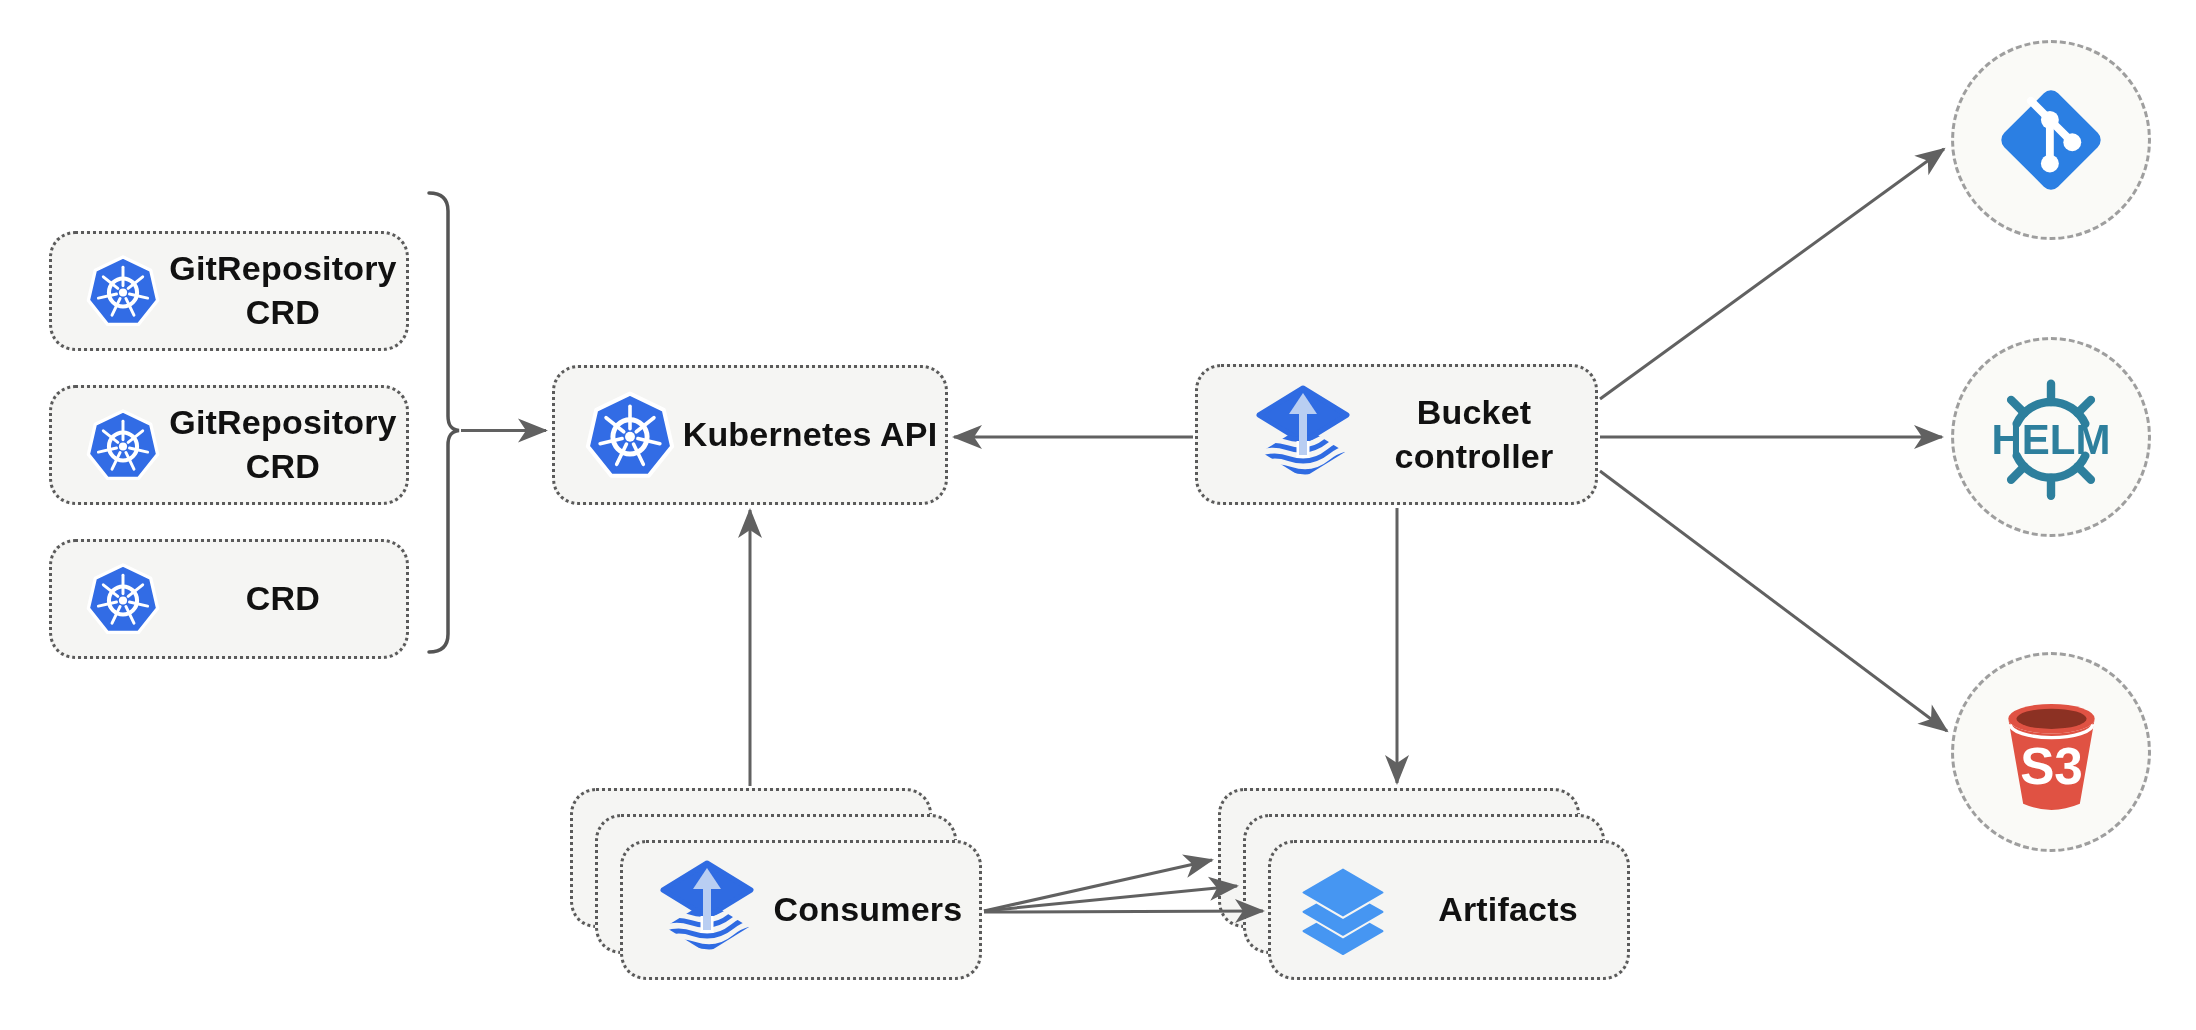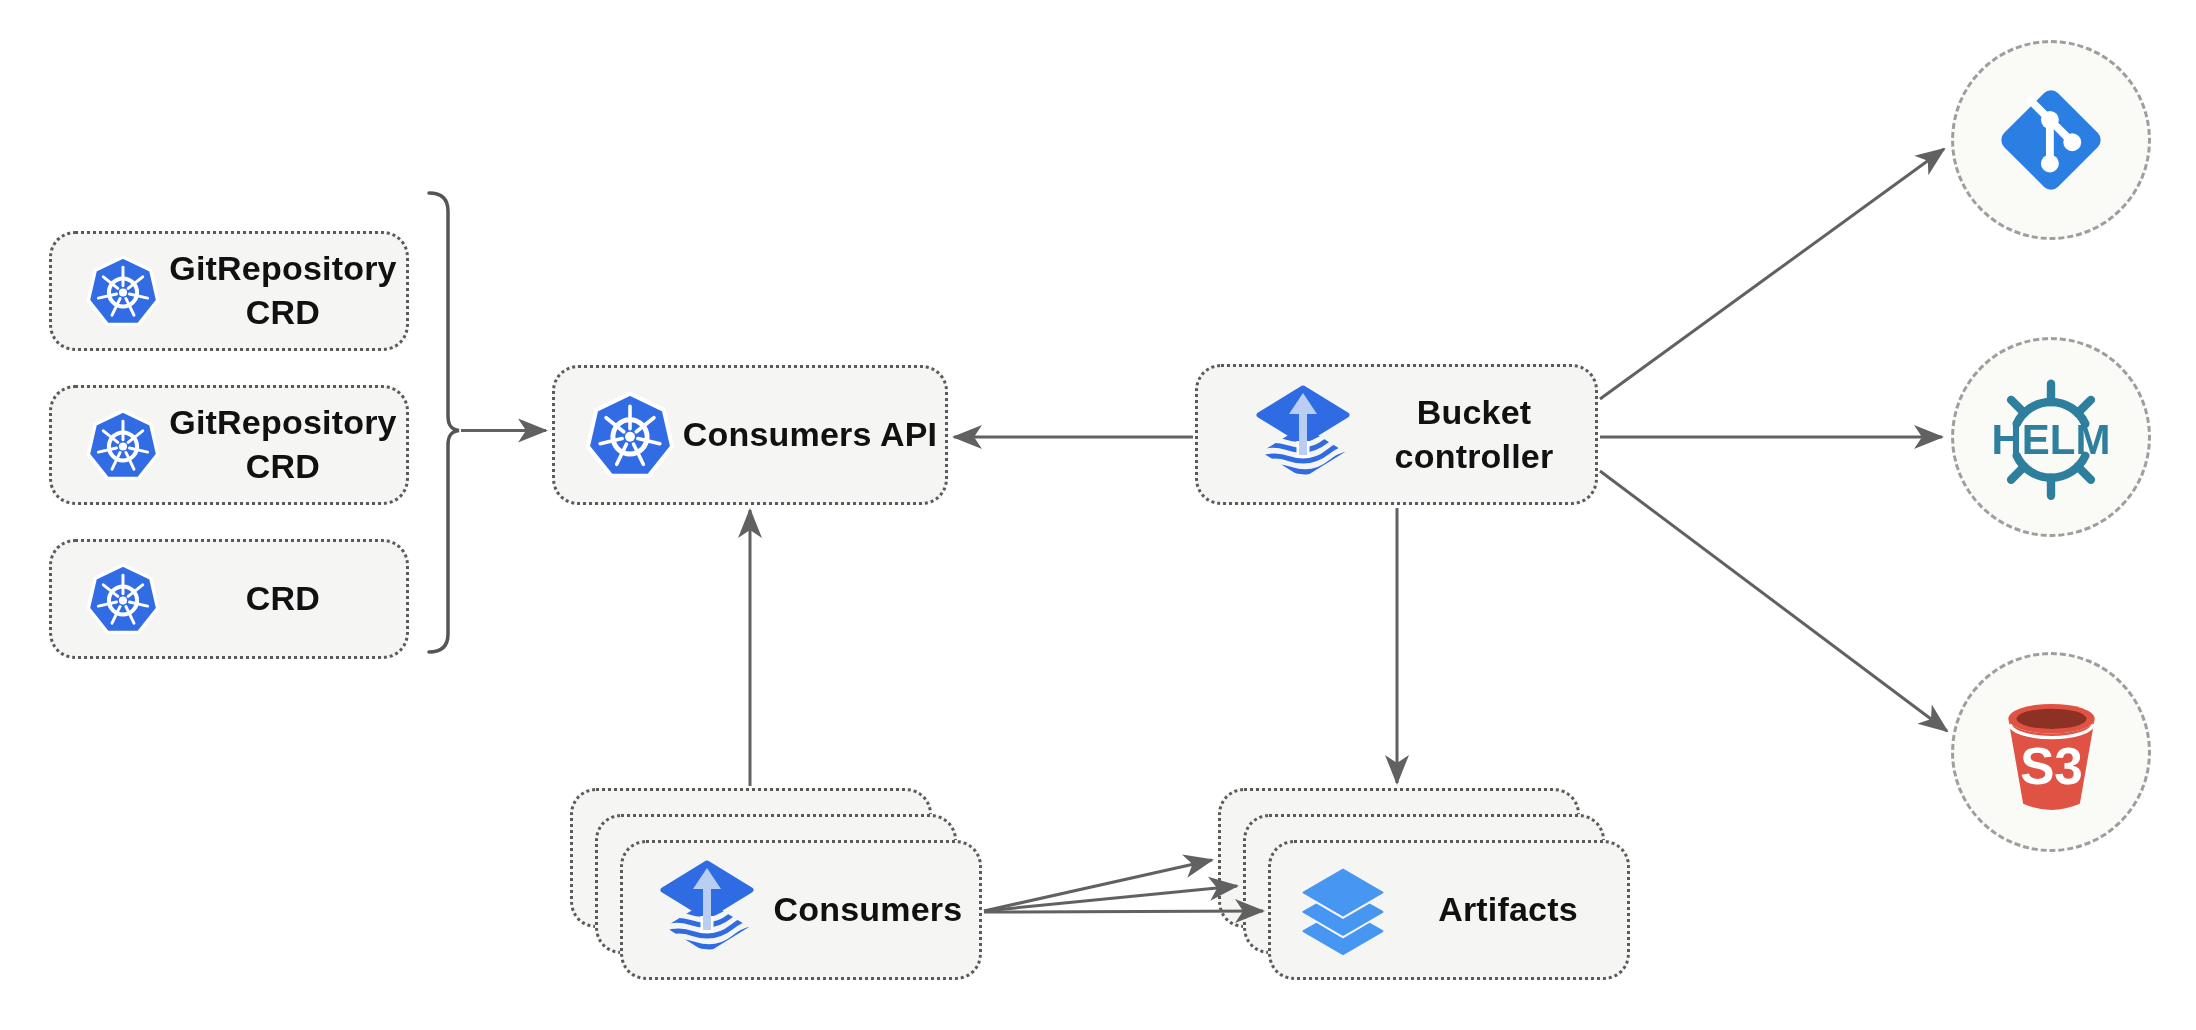--- a/index.html
+++ b/index.html
@@ -136,21 +136,21 @@
       </svg>
     <div class="label">
       <div>CRD</div>
     </div>
   </div>
 
   <div class="node" style="left:552px;top:365px;width:396px;height:140px;padding-left:30px;">
     <svg class="icon" width="90" height="90">
         <use href="#sym-k8s"></use>
       </svg>
-    <div class="label">Consumers API</div>
+    <div class="label">Kubernetes API</div>
   </div>
 
   <div class="node" style="left:1195px;top:364px;width:403px;height:141px;padding-left:55px;">
     <svg class="icon" width="100" height="114">
         <use href="#sym-flux"></use>
       </svg>
     <div class="label">
       <div>Bucket</div>
       <div>controller</div>
     </div>

